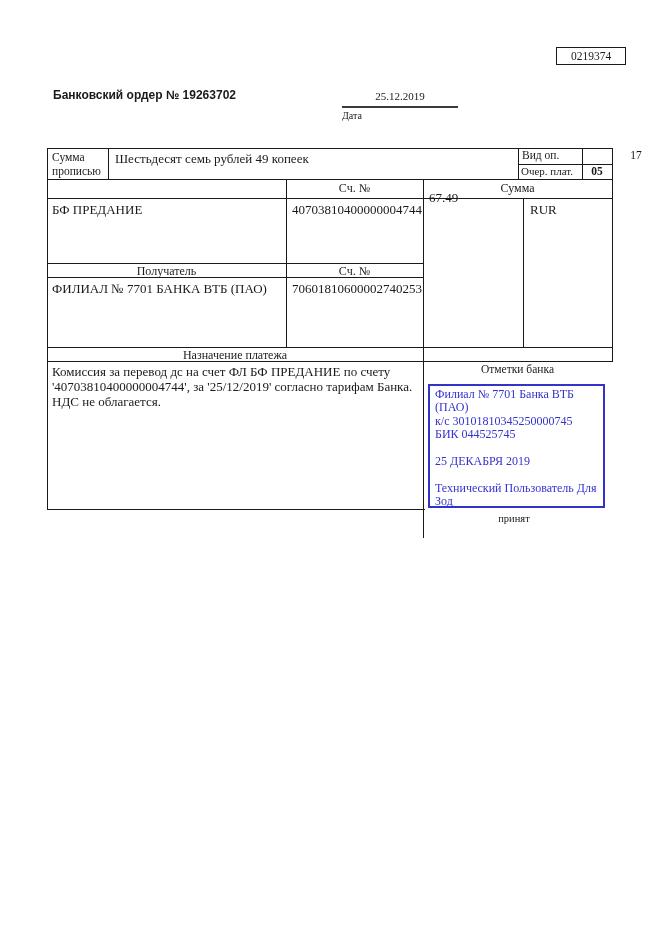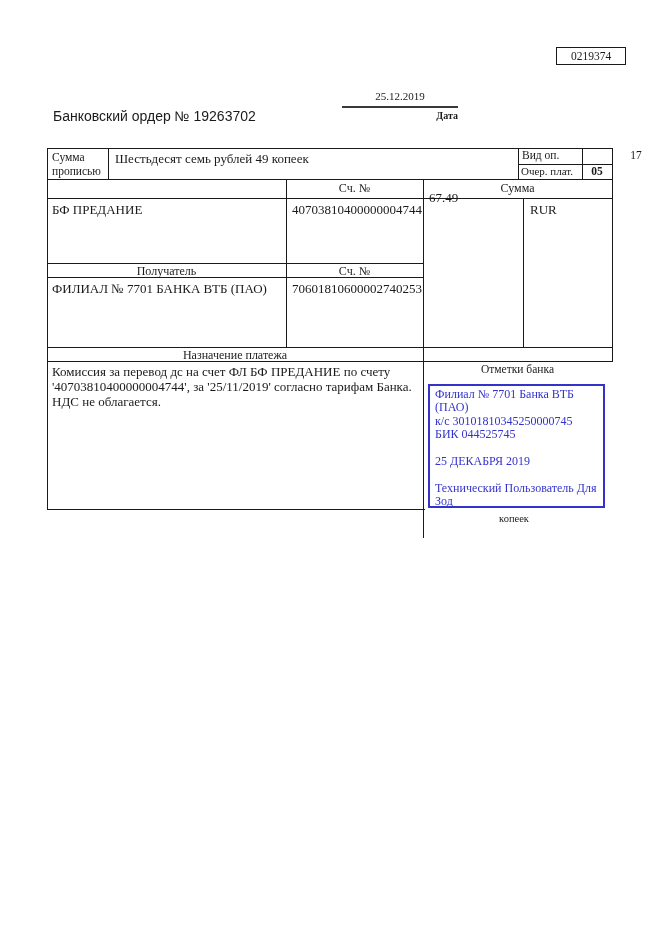--- a/index.html
+++ b/index.html
@@ -17,25 +17,25 @@
   .ctr{text-align:center;white-space:nowrap;}
   .pre{white-space:pre-line;}
   .form-code{
     position:absolute;left:556px;top:47px;width:70px;height:18px;
     border:1px solid #1a1a1a;box-sizing:border-box;
     font-size:11.5px;line-height:16px;text-align:center;
   }
   .doc-title{
     position:absolute;left:53px;top:88px;
     font-family:"Liberation Sans","DejaVu Sans",sans-serif;
-    font-weight:normal;font-size:14px;white-space:nowrap;margin-top:20px;
+    font-weight:bold;font-size:12px;white-space:nowrap;
   }
   .date-value{position:absolute;left:342px;top:90px;width:116px;text-align:center;font-size:11px;}
   .date-line{position:absolute;left:342px;top:106px;width:116px;height:2px;background:#3a3a3a;}
-  .date-label{position:absolute;left:342px;top:110px;width:116px;text-align:right;font-size:10px;font-weight:bold;}
+  .date-label{position:absolute;left:342px;top:110px;width:116px;text-align:left;font-size:10px;}
   .f12{font-size:12px;}
   .f13{font-size:13px;}
   .f11{font-size:11.5px;}
   .stamp{
     position:absolute;left:428px;top:384px;width:177px;height:124px;
     box-sizing:border-box;border:2px solid #3333cc;
     padding:2px 4px 0 5px;
     font-size:12px;line-height:13.4px;
     white-space:pre-line;overflow:hidden;
   }
@@ -89,29 +89,29 @@
   <div class="txt f13" style="left:530px;top:202px;">RUR</div>
 
   <div class="txt ctr f12" style="left:47px;top:264px;width:239px;">Получатель</div>
   <div class="txt ctr f12" style="left:286px;top:264px;width:137px;">Сч. №</div>
 
   <div class="txt f13" style="left:52px;top:281px;">ФИЛИАЛ № 7701 БАНКА ВТБ (ПАО)</div>
   <div class="txt f13" style="left:292px;top:281px;">70601810600002740253</div>
 
   <div class="txt ctr f12" style="left:47px;top:348px;width:376px;">Назначение платежа</div>
   <div class="pre" style="position:absolute;left:52px;top:364px;width:372px;font-size:13px;line-height:15.2px;">Комиссия за перевод дс на счет ФЛ БФ ПРЕДАНИЕ по счету
-'40703810400000004744', за '25/11/2019' согласно тарифам Банка.
+'40703810400000004744', за '25/12/2019' согласно тарифам Банка.
 НДС не облагается.</div>
 
   <div class="txt ctr f11" style="left:423px;top:363px;width:189px;">Отметки банка</div>
   <div class="stamp" style="color: rgb(51, 51, 204); border-color: rgb(51, 51, 204);">Филиал № 7701 Банка ВТБ (ПАО)
 к/с 30101810345250000745
 БИК 044525745
 
 25 ДЕКАБРЯ 2019
 
 Технический Пользователь Для
 Зод
 Документ принят электронно</div>
 
-  <div class="signatures">копеек</div>
+  <div class="signatures">принят</div>
 
 </div>
 
 </body></html>

